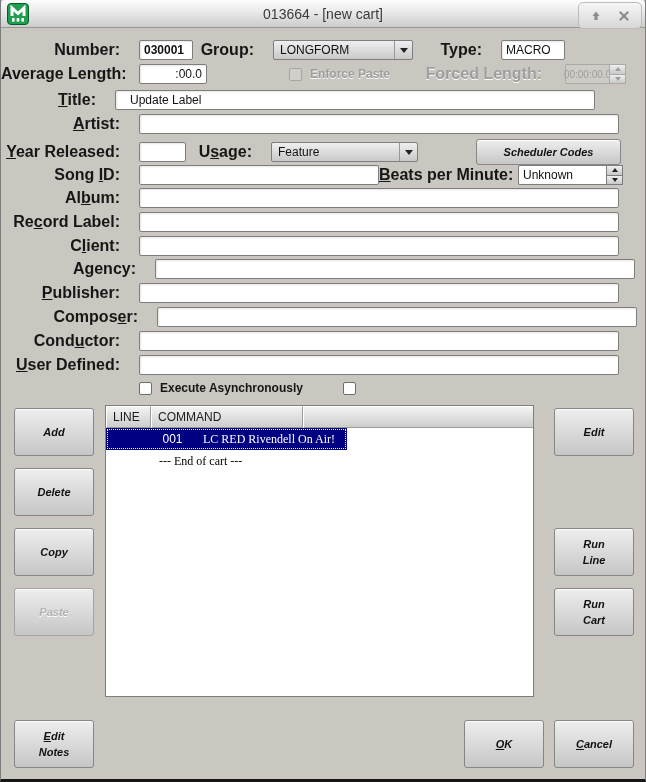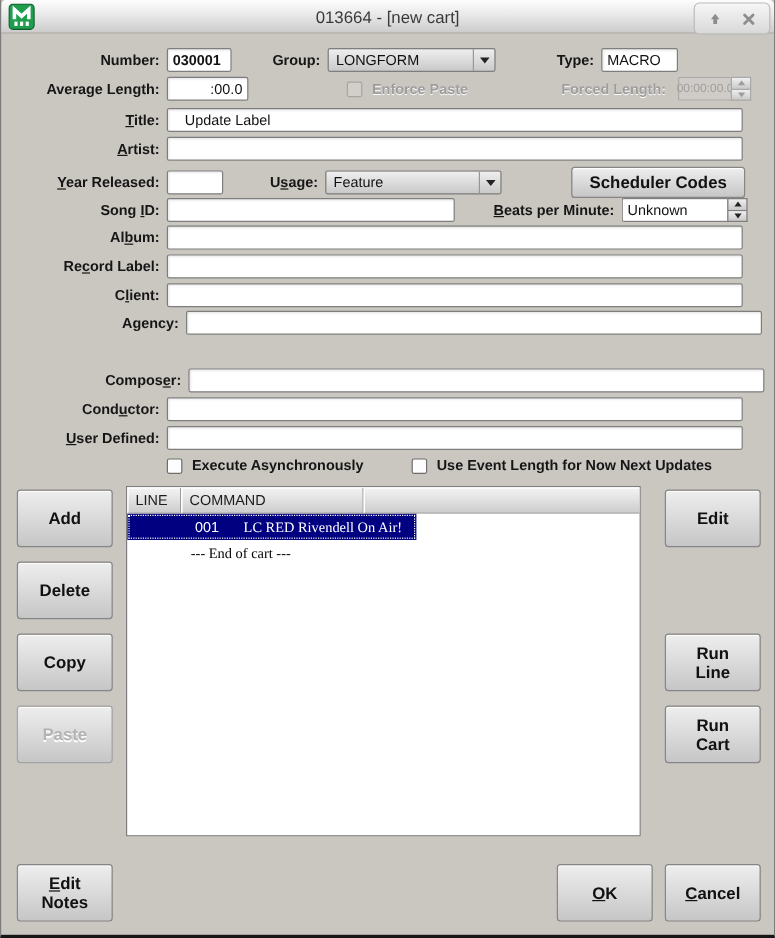--- a/index.html
+++ b/index.html
@@ -12,21 +12,21 @@
       border-bottom:1px solid #979797;border-radius:4px 4px 0 0;box-sizing:border-box;}
   .tb-title{position:absolute;left:0;right:0;top:0;height:28px;line-height:28px;
       text-align:center;font-size:14px;color:#3a3a3a;}
   .logo{position:absolute;left:6px;top:3px;width:22px;height:22px;}
   .tb-controls{position:absolute;right:3px;top:2px;height:25px;width:62px;
       background:linear-gradient(#f6f6f6,#d8d8d8);border:1px solid #bcbcbc;
       border-radius:5px;display:flex;align-items:center;justify-content:space-evenly;}
   .tb-btn{width:20px;height:20px;display:flex;align-items:center;justify-content:center;cursor:default;}
   
   .frow{position:absolute;left:0;width:646px;height:20px;display:flex;align-items:center;}
-  .lbl{font-size:12px;font-weight:bold;color:#161616;text-align:right;padding-right:6px;box-sizing:border-box;white-space:nowrap;}
+  .lbl{font-size:16px;font-weight:bold;color:#161616;text-align:right;padding-right:19px;box-sizing:border-box;white-space:nowrap;}
   .lbl.dis, .cb-label.dis{color:#9d9d9d;text-shadow:0 1px 0 #fff;}
   .tinput{height:20px;background:#fff;border:1px solid #7e7e7e;border-radius:2px;
       box-sizing:border-box;font-family:"Liberation Sans",sans-serif;font-size:12px;color:#111;
       padding:0 4px;box-shadow:inset 1px 1px 2px rgba(0,0,0,0.10);}
   .combo{height:20px;background:linear-gradient(#efefef,#c9c9c9);border:1px solid #7e7e7e;
       border-radius:2px;box-sizing:border-box;position:relative;display:flex;align-items:center;
       font-size:12px;color:#111;padding-left:6px;cursor:default;}
   .combo-arrow{position:absolute;right:0;top:0;bottom:0;width:17px;border-left:1px solid #979797;
       display:flex;align-items:center;justify-content:center;}
   .tri-down{width:0;height:0;border-left:4px solid transparent;border-right:4px solid transparent;
@@ -44,23 +44,23 @@
   .spin.dis .spin-field{background:#cfccc7;color:#9d9d9d;border-color:#a9a9a9;}
   .spin.dis .spin-up,.spin.dis .spin-dn{border-color:#a9a9a9;}
   .spin.dis .tri-up-s{border-bottom-color:#9d9d9d;}
   .spin.dis .tri-dn-s{border-top-color:#9d9d9d;}
   .cb{display:inline-block;width:13px;height:13px;background:#fdfdfd;border:1px solid #6e6e6e;
       border-radius:2px;box-sizing:border-box;flex:none;}
   .cb.dis{background:#d2cfca;border-color:#a5a5a5;}
   .cb-label{font-size:12px;font-weight:bold;color:#161616;margin-left:8px;white-space:nowrap;}
   .btn{position:absolute;background:linear-gradient(#eeeeee,#c6c6c6);border:1px solid #868686;
       border-radius:3px;box-shadow:inset 0 1px 0 rgba(255,255,255,0.8);
-      font-family:"Liberation Sans",sans-serif;font-size:14px;font-weight:bold;color:#111;
+      font-family:"Liberation Sans",sans-serif;font-size:11px;font-weight:bold;color:#111;
       display:flex;flex-direction:column;align-items:center;justify-content:center;
-      line-height:16px;cursor:default;box-sizing:border-box;}
+      line-height:16px;cursor:default;box-sizing:border-box;font-style:italic;}
   .btn.dis{color:#b3b3b3;text-shadow:0 1px 0 #fff;border-color:#a3a3a3;}
   
   .cart-table{position:absolute;left:104px;top:405px;width:429px;height:292px;background:#fff;
       border:1px solid #7e7e7e;box-sizing:border-box;overflow:hidden;}
   .thead{display:flex;height:22px;}
   .th{background:linear-gradient(#f3f3f3,#cdcdcd);border-top:1px solid #fff;border-left:1px solid #fff;
       border-right:1px solid #9b9b9b;border-bottom:1px solid #9b9b9b;box-sizing:border-box;
       font-size:12px;color:#1c1c1c;padding:3px 6px;white-space:nowrap;}
   .th-line{width:45px;}
   .th-cmd{width:152px;}
@@ -126,21 +126,21 @@
             <span class="tri-up-s"></span>
           </span>
         <span class="spin-dn">
             <span class="tri-dn-s"></span>
           </span>
       </span>
     </div>
   </div>
 
   <div class="frow" style="top:90px">
-    <span class="lbl" style="width:138px"><u>T</u>itle:</span>
+    <span class="lbl" style="width:114px"><u>T</u>itle:</span>
     <input class="tinput" style="width: 480px; padding-left: 14px;" value="Update Label">
   </div>
 
   <div class="frow" style="top:114px">
     <span class="lbl" style="width:138px"><u>A</u>rtist:</span>
     <input class="tinput" style="width: 480px;" value="">
   </div>
 
   <div class="frow" style="top:139px;height:26px">
     <span class="lbl" style="width:138px"><u>Y</u>ear Released:</span>
@@ -181,38 +181,41 @@
     <input class="tinput" style="width: 480px;" value="">
   </div>
   <div class="frow" style="top:236px">
     <span class="lbl" style="width:138px">C<u>l</u>ient:</span>
     <input class="tinput" style="width: 480px;" value="">
   </div>
   <div class="frow" style="top:259px">
     <span class="lbl" style="width:154px">Agency:</span>
     <input class="tinput" style="width: 480px;" value="">
   </div>
+  <div class="frow" style="top:283px">
+    <span class="lbl" style="width:138px"><u>P</u>ublisher:</span>
+    <input class="tinput" style="width: 480px;" value="">
+  </div>
   <div class="frow" style="top:307px">
     <span class="lbl" style="width:156px">Compos<u>e</u>r:</span>
     <input class="tinput" style="width: 480px;" value="">
   </div>
   <div class="frow" style="top:331px">
     <span class="lbl" style="width:138px">Cond<u>u</u>ctor:</span>
     <input class="tinput" style="width: 480px;" value="">
   </div>
   <div class="frow" style="top:355px">
     <span class="lbl" style="width:138px"><u>U</u>ser Defined:</span>
     <input class="tinput" style="width: 480px;" value="">
   </div>
 
   <div class="frow" style="top:381px;height:14px">
     <span class="cb" style="margin-left:138px"></span>
     <span class="cb-label">Execute Asynchronously</span>
     <span class="cb" style="margin-left:40px"></span>
-    <span class="cb-label">Use Event Length for Now <u> </u>Next Updates</span>
   </div>
 
   <button class="btn" style="left:13px;top:408px;width:80px;height:48px">Add</button>
   <button class="btn" style="left:13px;top:468px;width:80px;height:48px">Delete</button>
   <button class="btn" style="left:13px;top:528px;width:80px;height:48px">Copy</button>
   <button class="btn dis" style="left:13px;top:588px;width:80px;height:48px">Paste</button>
 
   <div class="cart-table">
     <div class="thead">
       <span class="th th-line">LINE</span>

